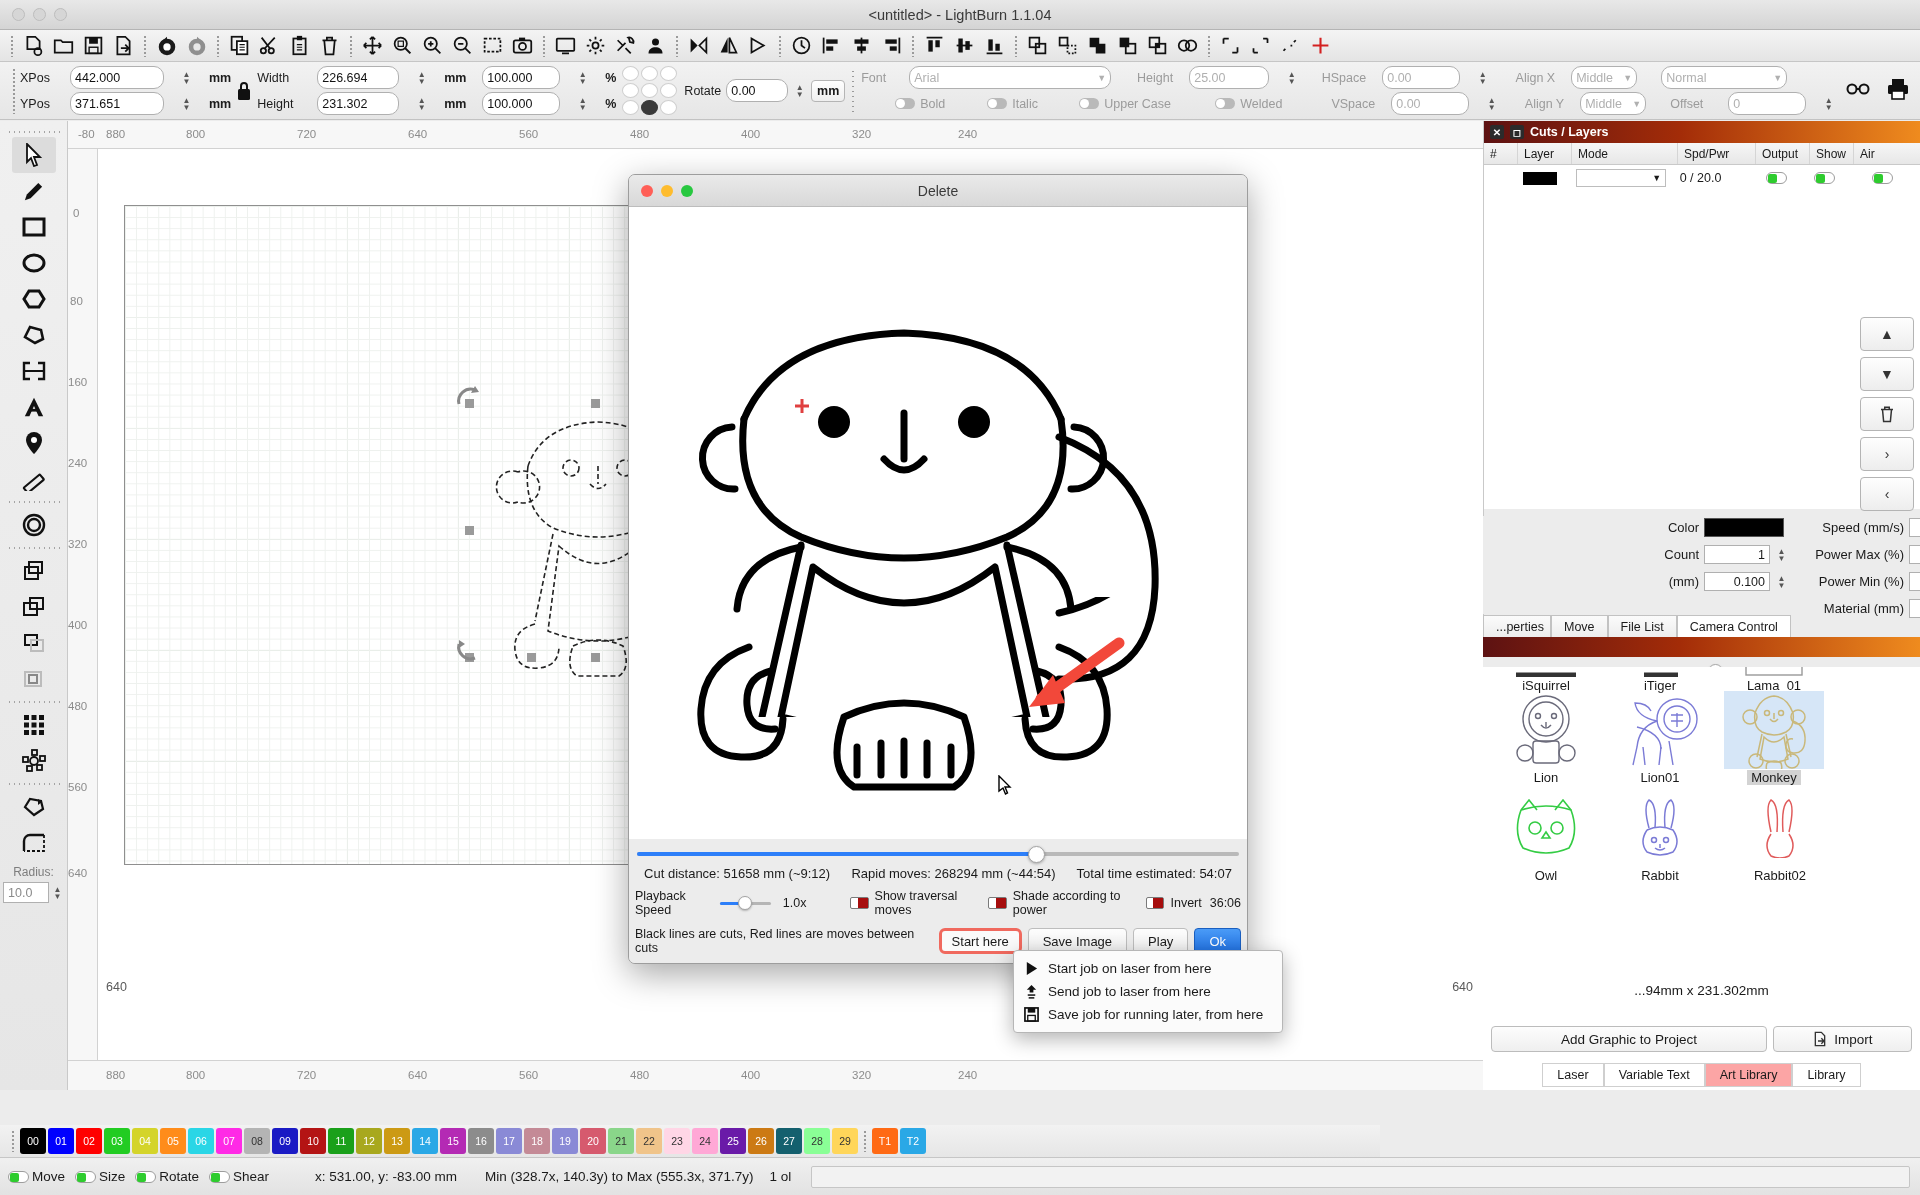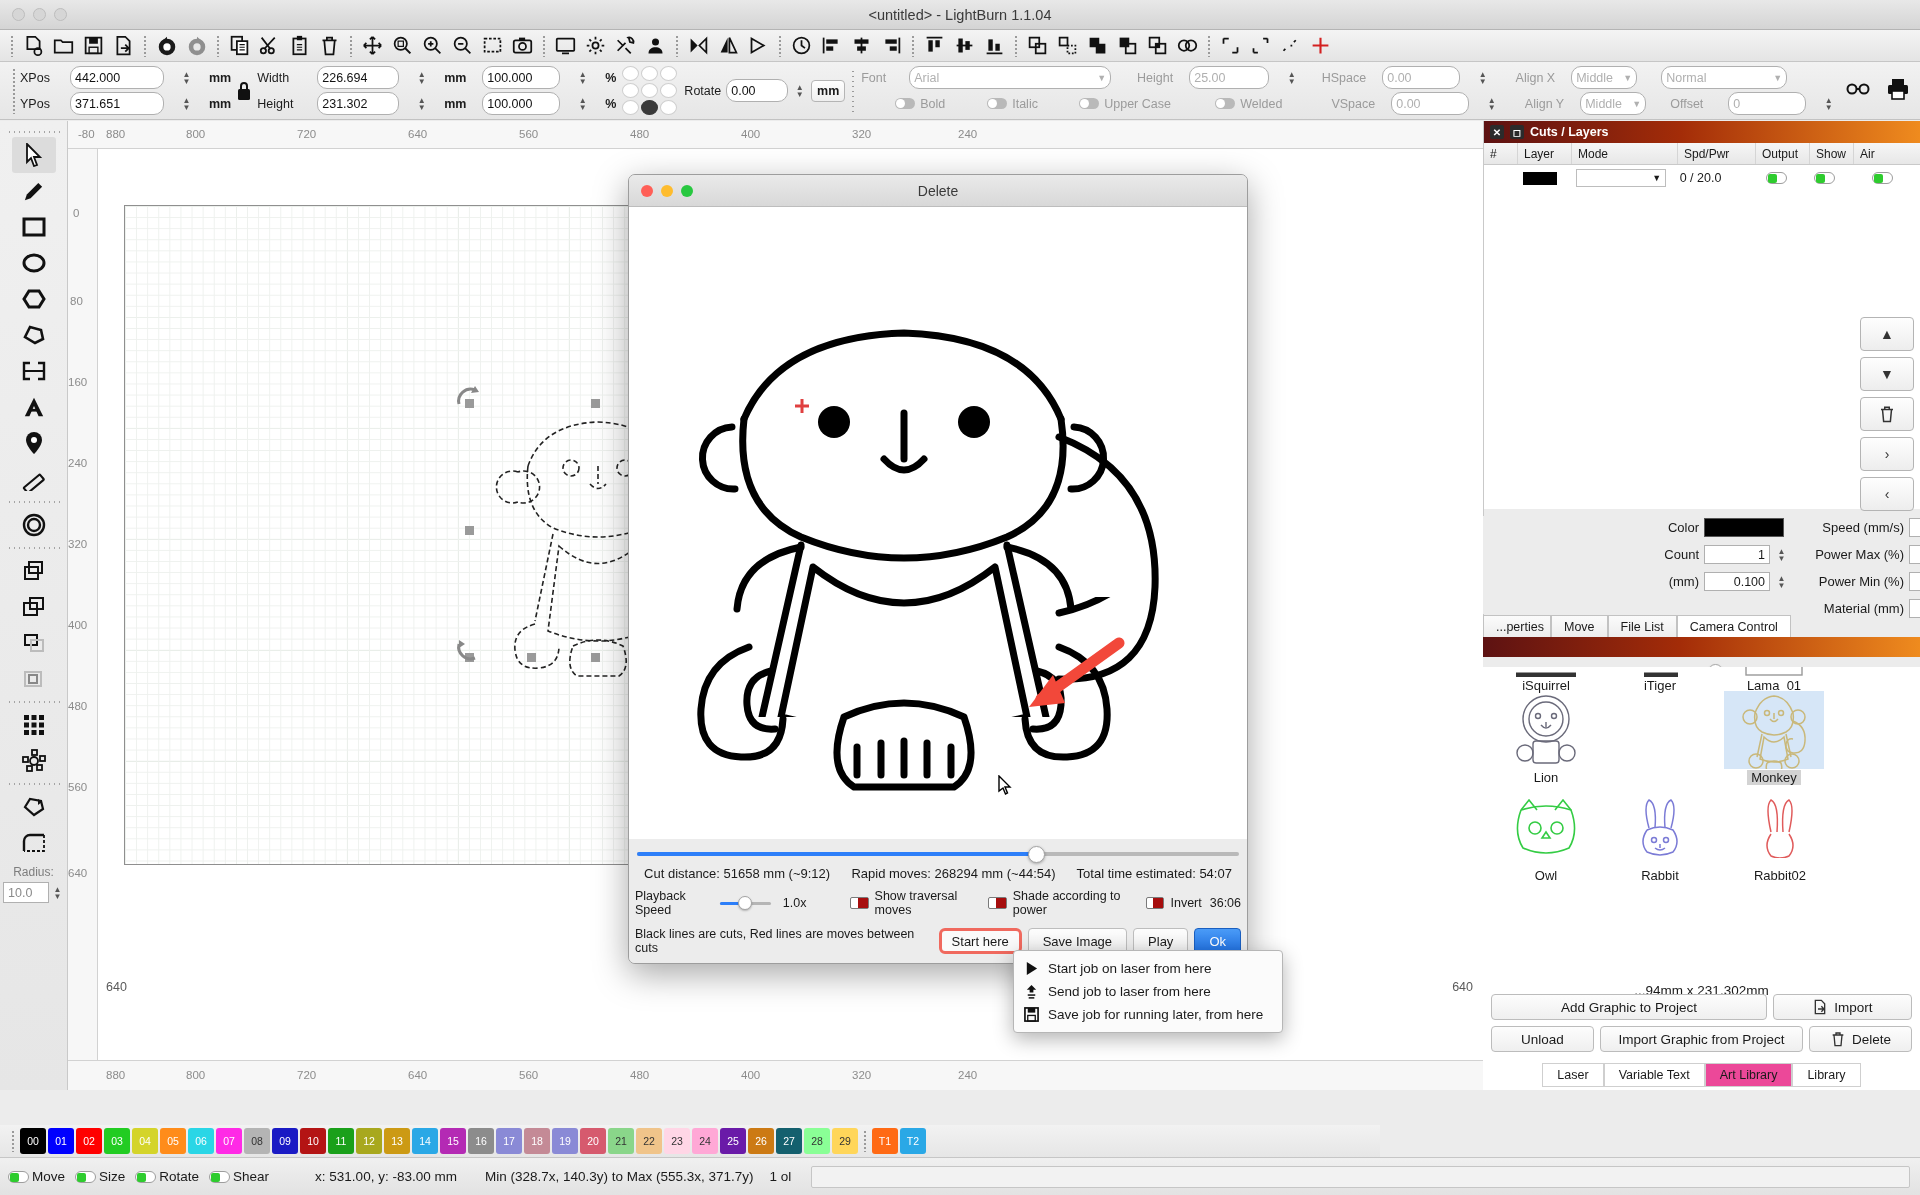--- a/index.html
+++ b/index.html
@@ -196,21 +196,21 @@
   .artbtns{ position:absolute;right:0;bottom:32px;width:437px;}
   .abrow{ display:flex;gap:6px;padding:0 8px 6px 8px;}
   .abtn{ height:26px;border:1px solid #bcbcbc;border-radius:4px;
     background:linear-gradient(#fdfdfd,#efefef);display:flex;align-items:center;
     justify-content:center;gap:6px;font-size:13.5px;flex:1;}
 
   .bottomtabs{ position:absolute;right:0;bottom:0;width:437px;height:30px;
     display:flex;align-items:center;justify-content:center;gap:0;}
   .btab{ height:24px;padding:0 14px;border:1px solid #cfcfcf;background:#fff;
     font-size:12.5px;display:flex;align-items:center;}
-  .btab.active{ background:#ec4899;}
+  .btab.active{ background:#fca5a5;}
 
   
   .palette{ position:absolute;left:0;bottom:38px;width:1380px;height:32px;
     display:flex;align-items:center;gap:2px;padding-left:8px;
     background:linear-gradient(#f2f2f2,#e6e6e6);}
   .pc{ width:26px;height:26px;border-radius:3px;color:#fff;font-size:10.5px;
     display:flex;align-items:center;justify-content:center;}
   .psep{ width:2px;height:22px;margin:0 4px;
     background-image:radial-gradient(circle,#9a9a9a 1px,transparent 1px);
     background-size:2px 4px;}
@@ -1048,20 +1048,35 @@
                     <circle cx="51" cy="25" r="2.5"></circle>
                 <path d="M38 34 q5 6 10 0 M43 31 v5"></path>
                 <rect x="30" y="50" width="26" height="22" rx="3"></rect>
                 <circle cx="22" cy="62" r="8"></circle>
                     <circle cx="64" cy="62" r="8"></circle>
               </g>
                 </svg>
             </div>
             <div class="artname">Lion</div>
           </div>
+          <div class="artcell" style="left:120px;top:24px">
+            <div class="artthumb">
+              <svg width="86" height="78" viewBox="0 0 86 78">
+                  <g fill="none" stroke="#7b7bd6" stroke-width="1.4">
+                <circle cx="60" cy="28" r="20"></circle>
+                    <circle cx="60" cy="28" r="13"></circle>
+                <path d="M54 24h12M54 30h12M60 22v14"></path>
+                <path d="M40 30 q-20 -4 -22 -18 q12 0 16 8"></path>
+                <path d="M40 30 q-18 6 -20 26 l-4 18 M26 56 l2 18 M44 56 l-2 18 M52 50 l4 24"></path>
+                <path d="M20 36 q24 6 24 22"></path>
+              </g>
+                </svg>
+            </div>
+            <div class="artname">Lion01</div>
+          </div>
           <div class="artcell" style="left:234px;top:24px">
             <div class="artthumb sel">
               <svg width="86" height="78" viewBox="0 0 86 78">
                   <g fill="none" stroke="#c9b87a" stroke-width="1.5">
                 <path d="M24 22 Q30 6 43 5 Q56 6 62 22"></path>
                 <path d="M24 22 Q22 36 31 41 Q43 47 55 41 Q64 36 62 22"></path>
                 <circle cx="36" cy="22" r="2.5"></circle>
                     <circle cx="50" cy="22" r="2.5"></circle>
                 <path d="M43 22v6 M39 28 q4 5 8 0"></path>
                 <circle cx="19" cy="26" r="7"></circle>
@@ -1125,30 +1140,20 @@
 
         <div class="artbtns">
           <div class="abrow">
             <div class="abtn" style="flex:2">Add Graphic to Project</div>
             <div class="abtn" style="flex:1">
               <svg width="16" height="16" viewBox="0 0 24 24">
                   <path d="M5 2h9l5 5v15H5z" fill="none" stroke="#333" stroke-width="2"></path>
                   <path d="M9 15h8M14 11l4 4-4 4" fill="none" stroke="#333" stroke-width="2"></path>
                 </svg>
               <span>Import</span>
-            </div>
-          </div>
-          <div class="abrow">
-            <div class="abtn" style="flex:1">Unload</div>
-            <div class="abtn" style="flex:2">Import Graphic from Project</div>
-            <div class="abtn" style="flex:1">
-              <svg width="16" height="16" viewBox="0 0 24 24">
-                  <path d="M4 6h16M9 6V3h6v3M6 6l1.5 16h9L18 6" fill="none" stroke="#333" stroke-width="2"></path>
-                </svg>
-              <span>Delete</span>
             </div>
           </div>
         </div>
 
         <div class="bottomtabs">
           <div class="btab">Laser</div>
           <div class="btab">Variable Text</div>
           <div class="btab active">Art Library</div>
           <div class="btab">Library</div>
         </div>

